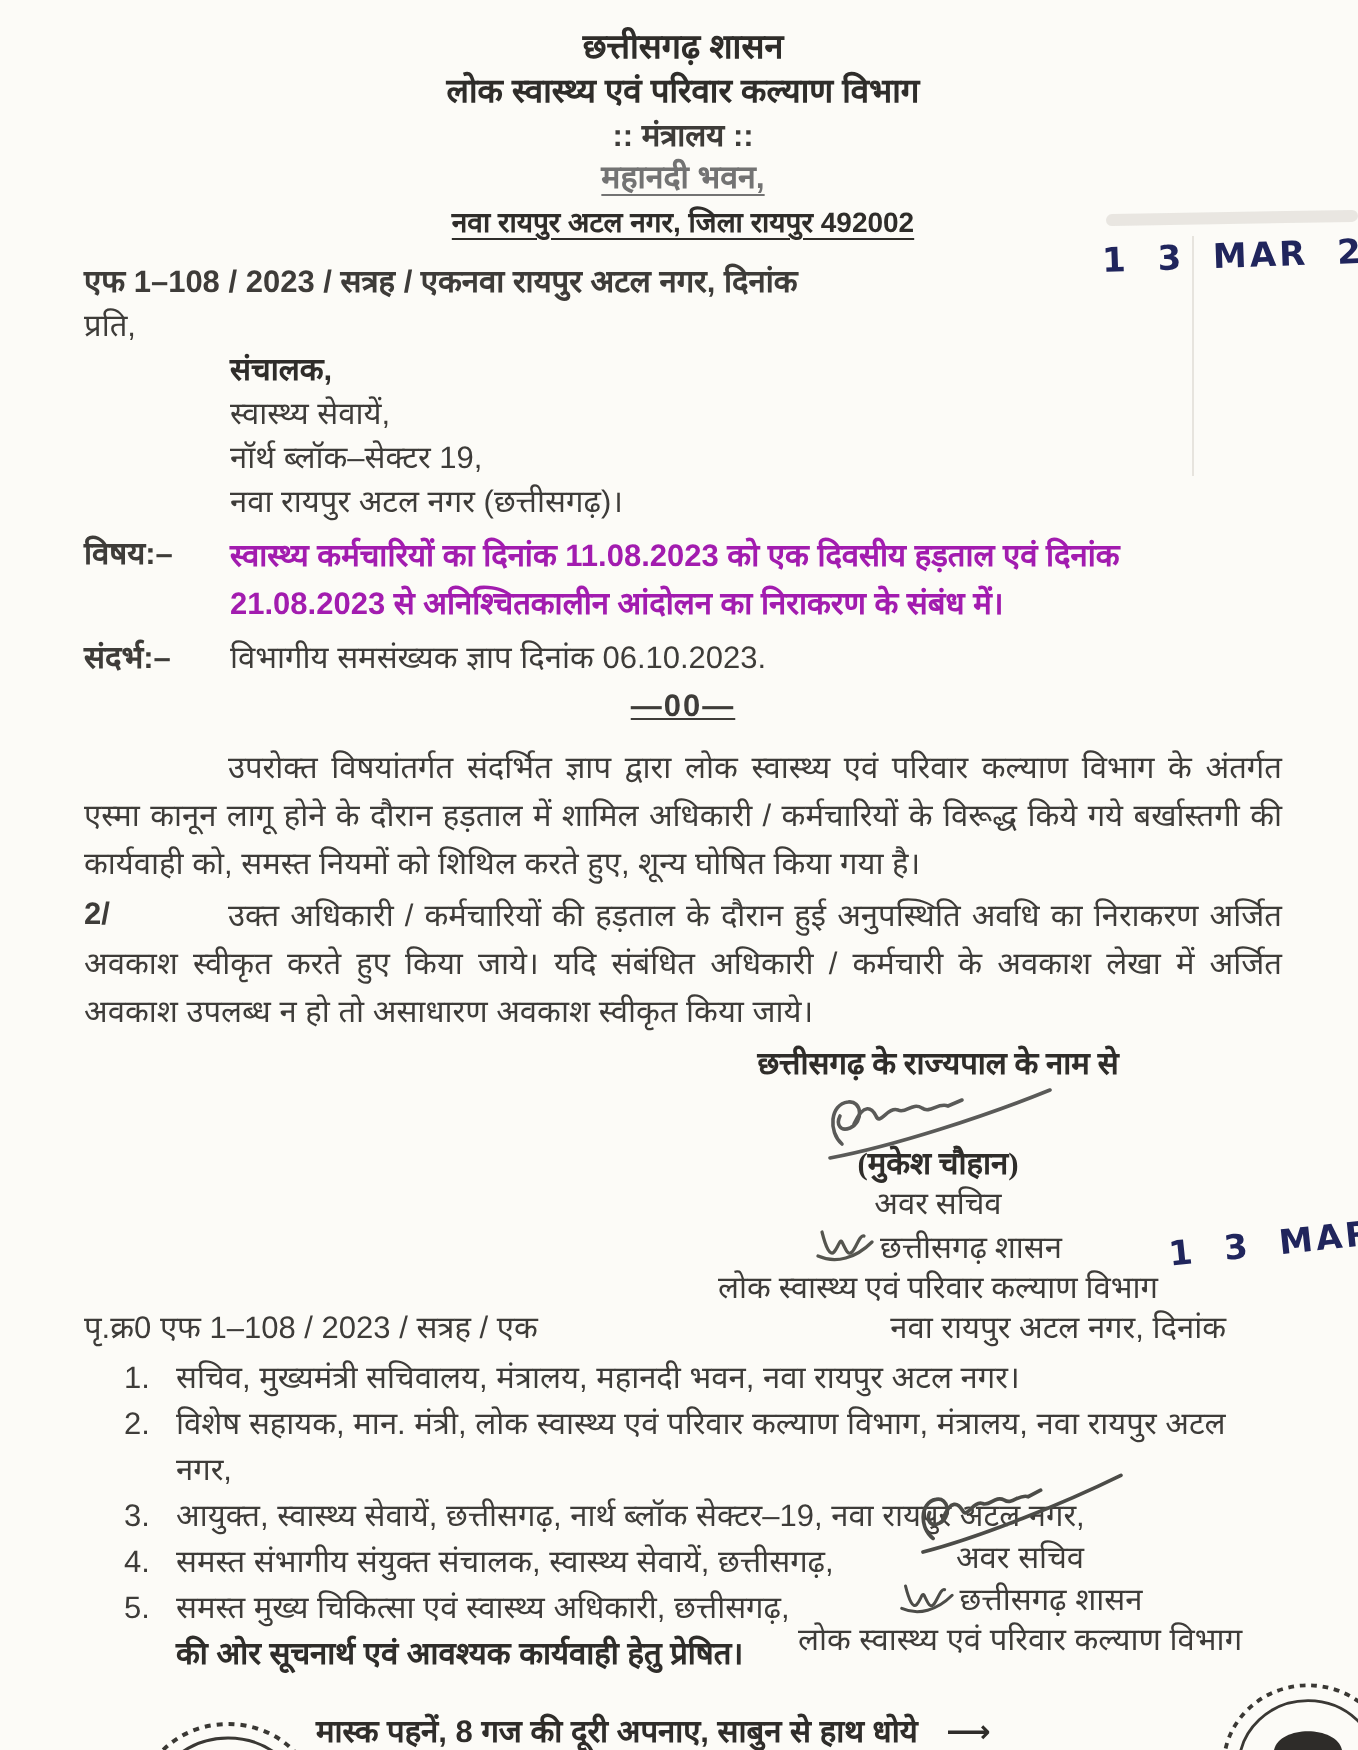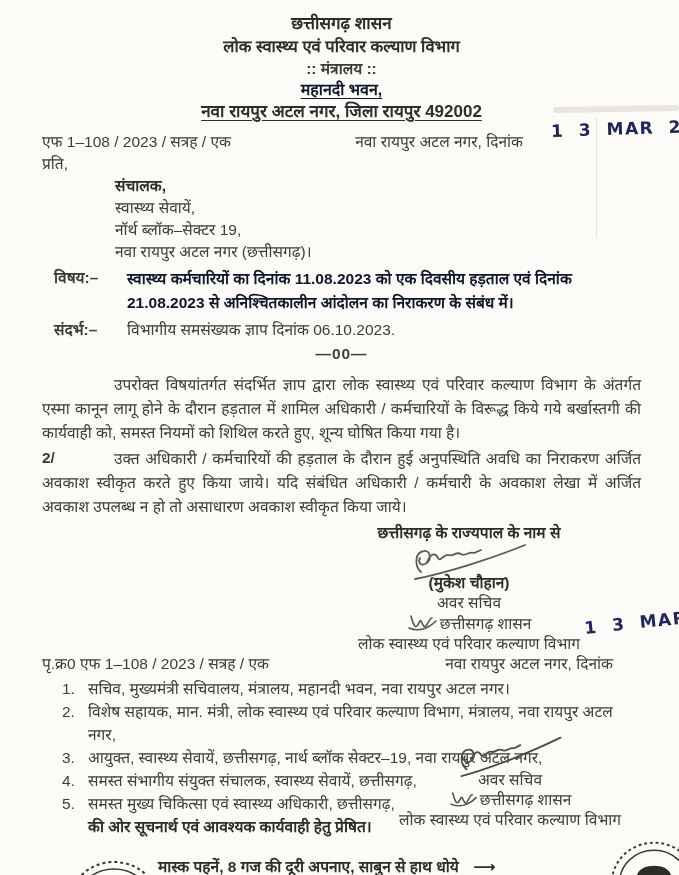--- a/index.html
+++ b/index.html
@@ -16,49 +16,49 @@
     box-sizing:border-box;
     padding:12px 38px 0 42px;
   }
   .center{text-align:center;}
   .bold{font-weight:700;color:#2f2d2a;}
   .underline{text-decoration:underline;text-underline-offset:3px;}
   
   .hdr-l1{font-size:17px;font-weight:700;color:#2f2d2a;line-height:23px;}
   .hdr-l2{font-size:16.5px;font-weight:700;color:#2f2d2a;line-height:23px;}
   .hdr-l3{font-size:15.5px;font-weight:600;line-height:21px;}
-  .hdr-l4{font-size:16px;font-weight:700;color:#0f172a;line-height:21px;}
-  .hdr-l5{font-size:17px;font-weight:700;color:#2f2d2a;line-height:23px;}
-  
-  .ref-row{display:flex;justify-content:space-between;margin-top:8px;}
+  .hdr-l4{font-size:16px;font-weight:700;color:#737373;line-height:21px;}
+  .hdr-l5{font-size:14px;font-weight:700;color:#2f2d2a;line-height:23px;}
+  
+  .ref-row{display:flex;margin-top:8px;font-weight:bold;}
   .ref-row .right{margin-right:118px;}
   
   .stamp{
     position:absolute;
     font-family:"DejaVu Sans","Liberation Sans",sans-serif;
     font-weight:700;color:#20255c;font-size:17px;
     letter-spacing:1.5px;word-spacing:7px;white-space:nowrap;
   }
   .stamp-1{left:551px;top:117px;transform:rotate(-2deg);}
   .stamp-2{left:584px;top:608px;transform:rotate(-6deg);}
   
   .addressee{margin-left:73px;}
   .addressee div{line-height:22px;}
   
   .lab-row{display:flex;margin-top:4px;}
-  .lab-row .label{width:73px;flex:0 0 73px;font-weight:600;margin-left:12px;}
-  .subject-text{font-weight:700;color:#0f172a;width:530px;line-height:24px;}
-  .sep{letter-spacing:1px;margin:2px 0 0 0;font-weight:600;}
+  .lab-row .label{width:73px;flex:0 0 73px;font-weight:600;}
+  .subject-text{font-weight:700;color:#a21caf;width:530px;line-height:24px;}
+  .sep{letter-spacing:1px;margin:2px 0 0 0;font-weight:600;text-decoration:underline;}
   
   .para{text-align:justify;text-indent:72px;line-height:24px;margin-top:8px;}
   .para2-wrap{position:relative;margin-top:2px;}
   .para2-num{position:absolute;left:0;top:0;font-weight:600;}
   
   .sig1{width:336px;margin:4px 4px 0 auto;text-align:center;line-height:19px;position:relative;}
-  .sig1 .l{margin-top:1px;}
+  .sig1 .l{margin-top:1px;font-family:Liberation Serif, serif;}
   .sig-svg{display:block;margin:-4px auto -12px auto;}
   .scribble{display:inline-block;vertical-align:-4px;margin-right:3px;}
   
   .endrow{display:flex;justify-content:space-between;margin-top:0px;gap:48px;}
   .endrow .right{margin-right:28px;}
   
   .copylist{margin:2px 0 0 20px;width:572px;}
   .copyitem{display:flex;line-height:23px;}
   .copyitem .num{flex:0 0 26px;}
   .copyitem .txt{flex:1;}

